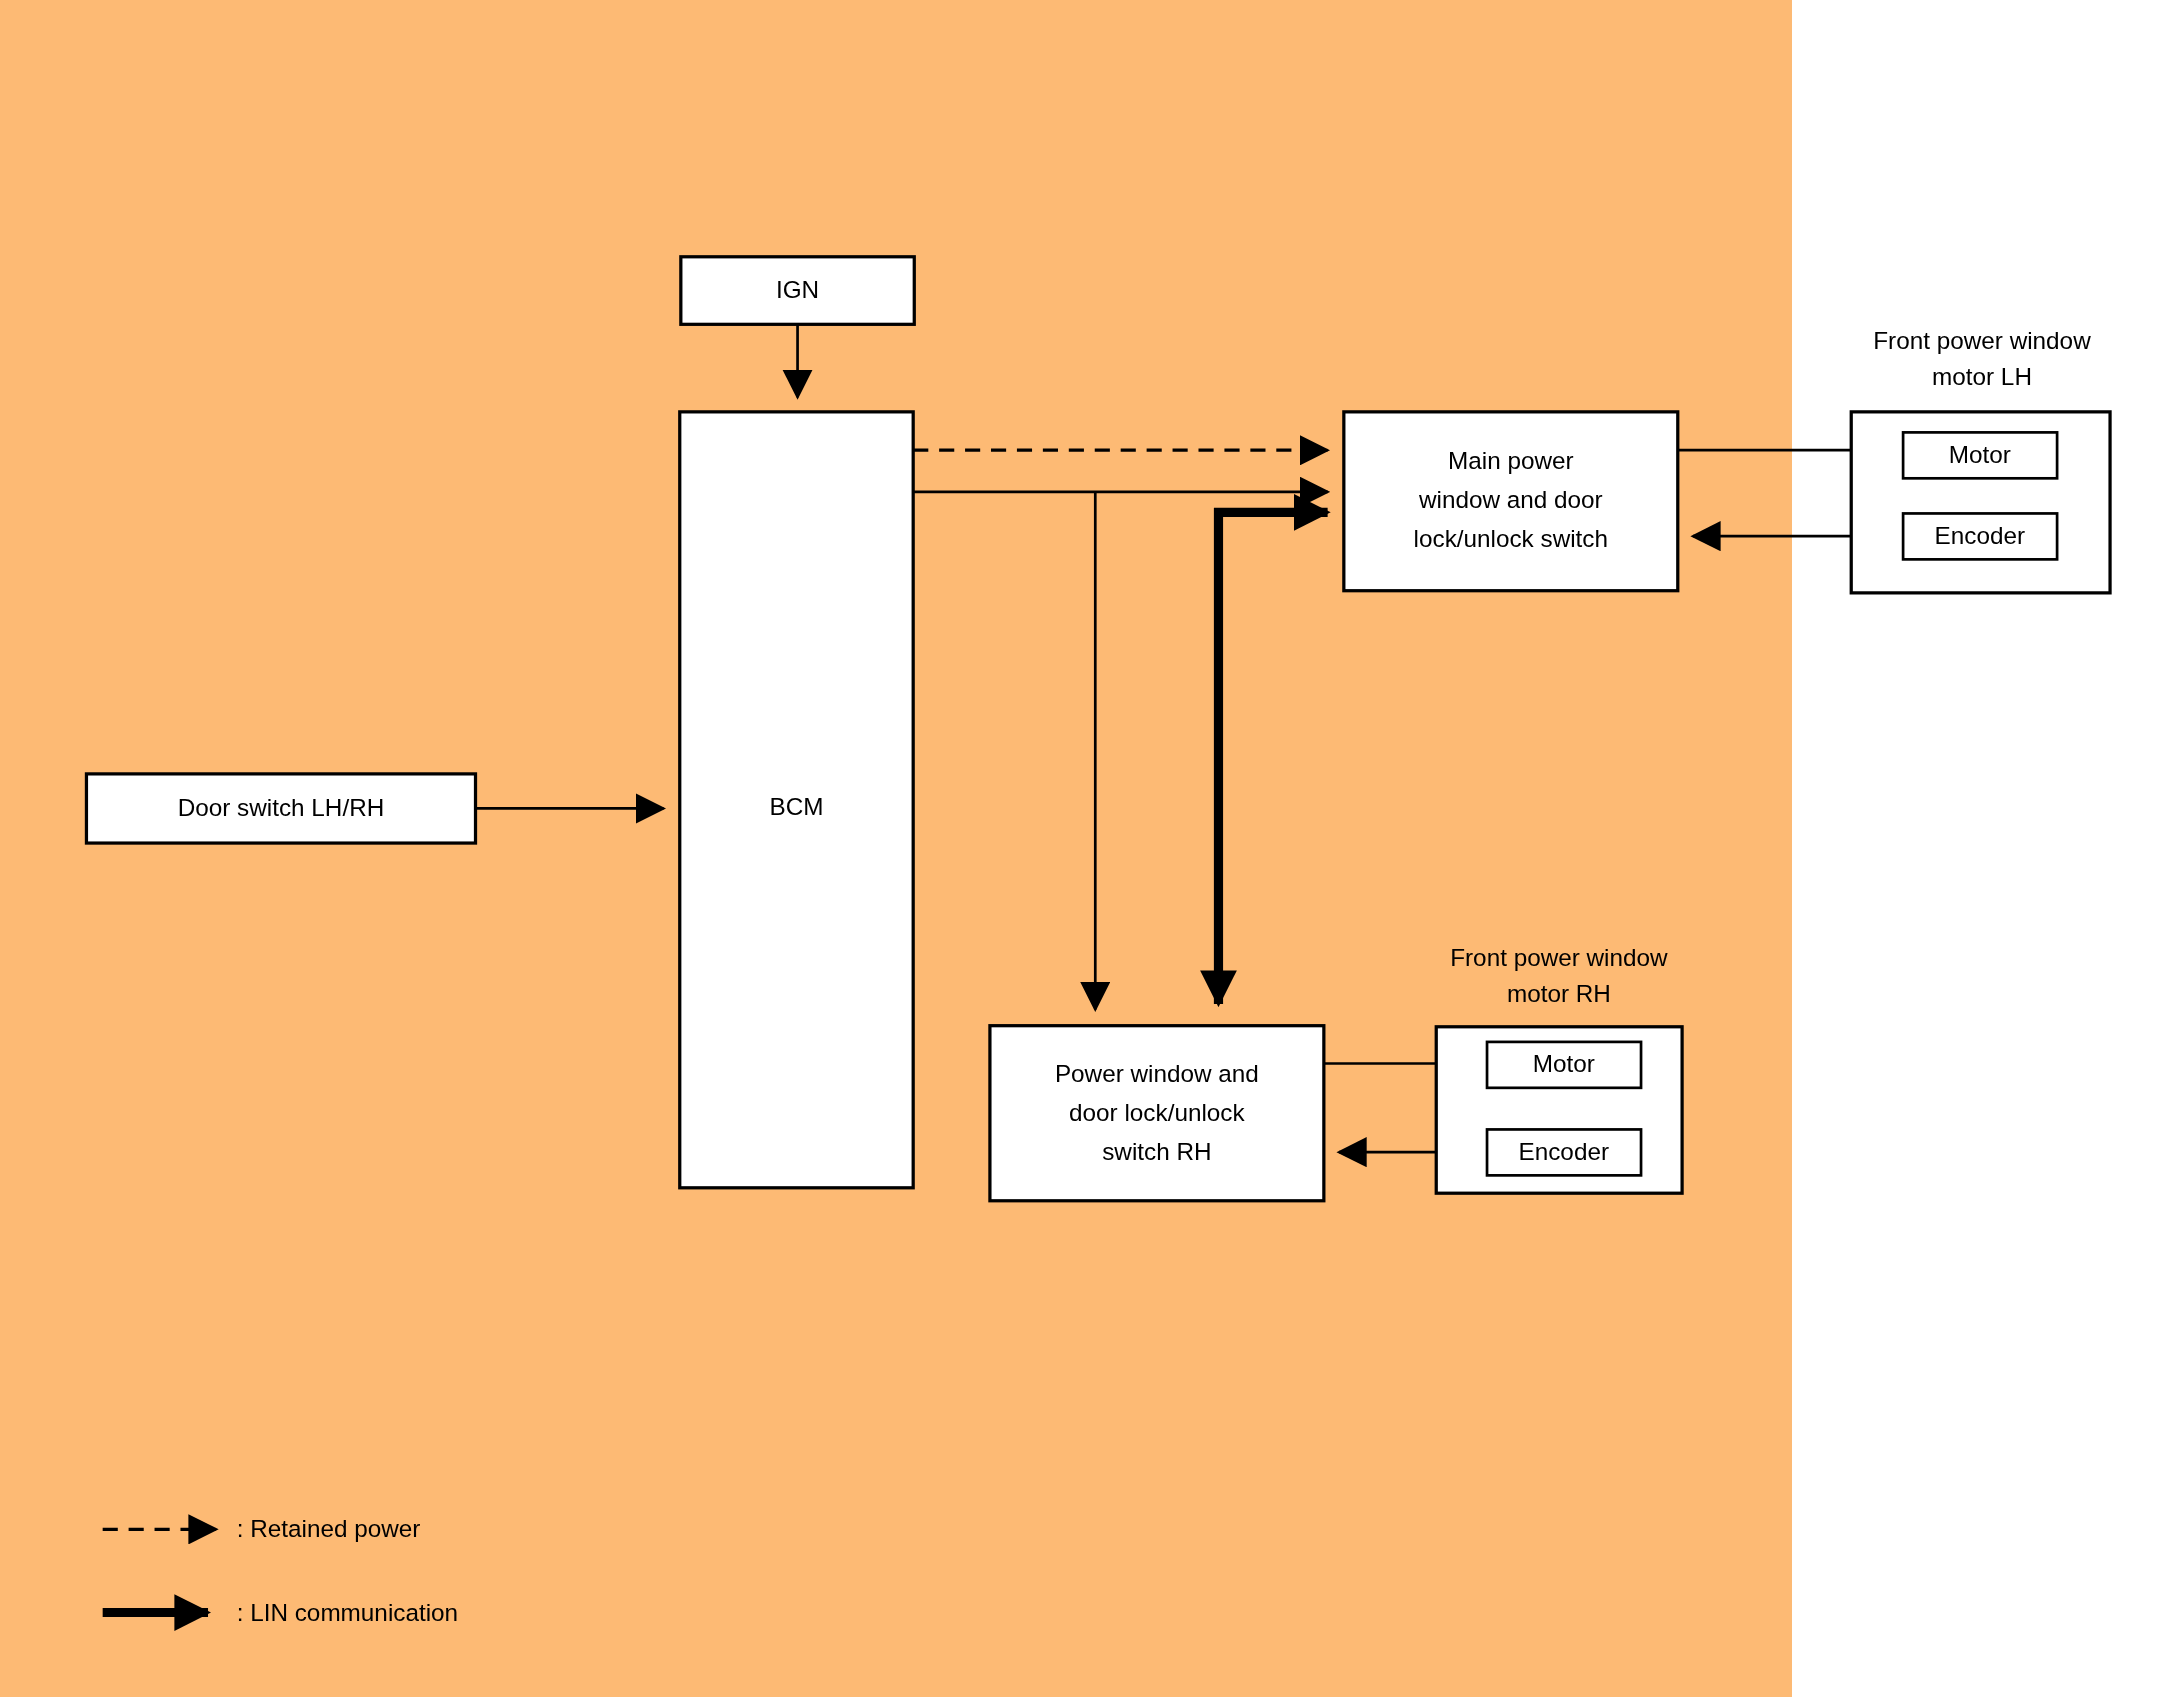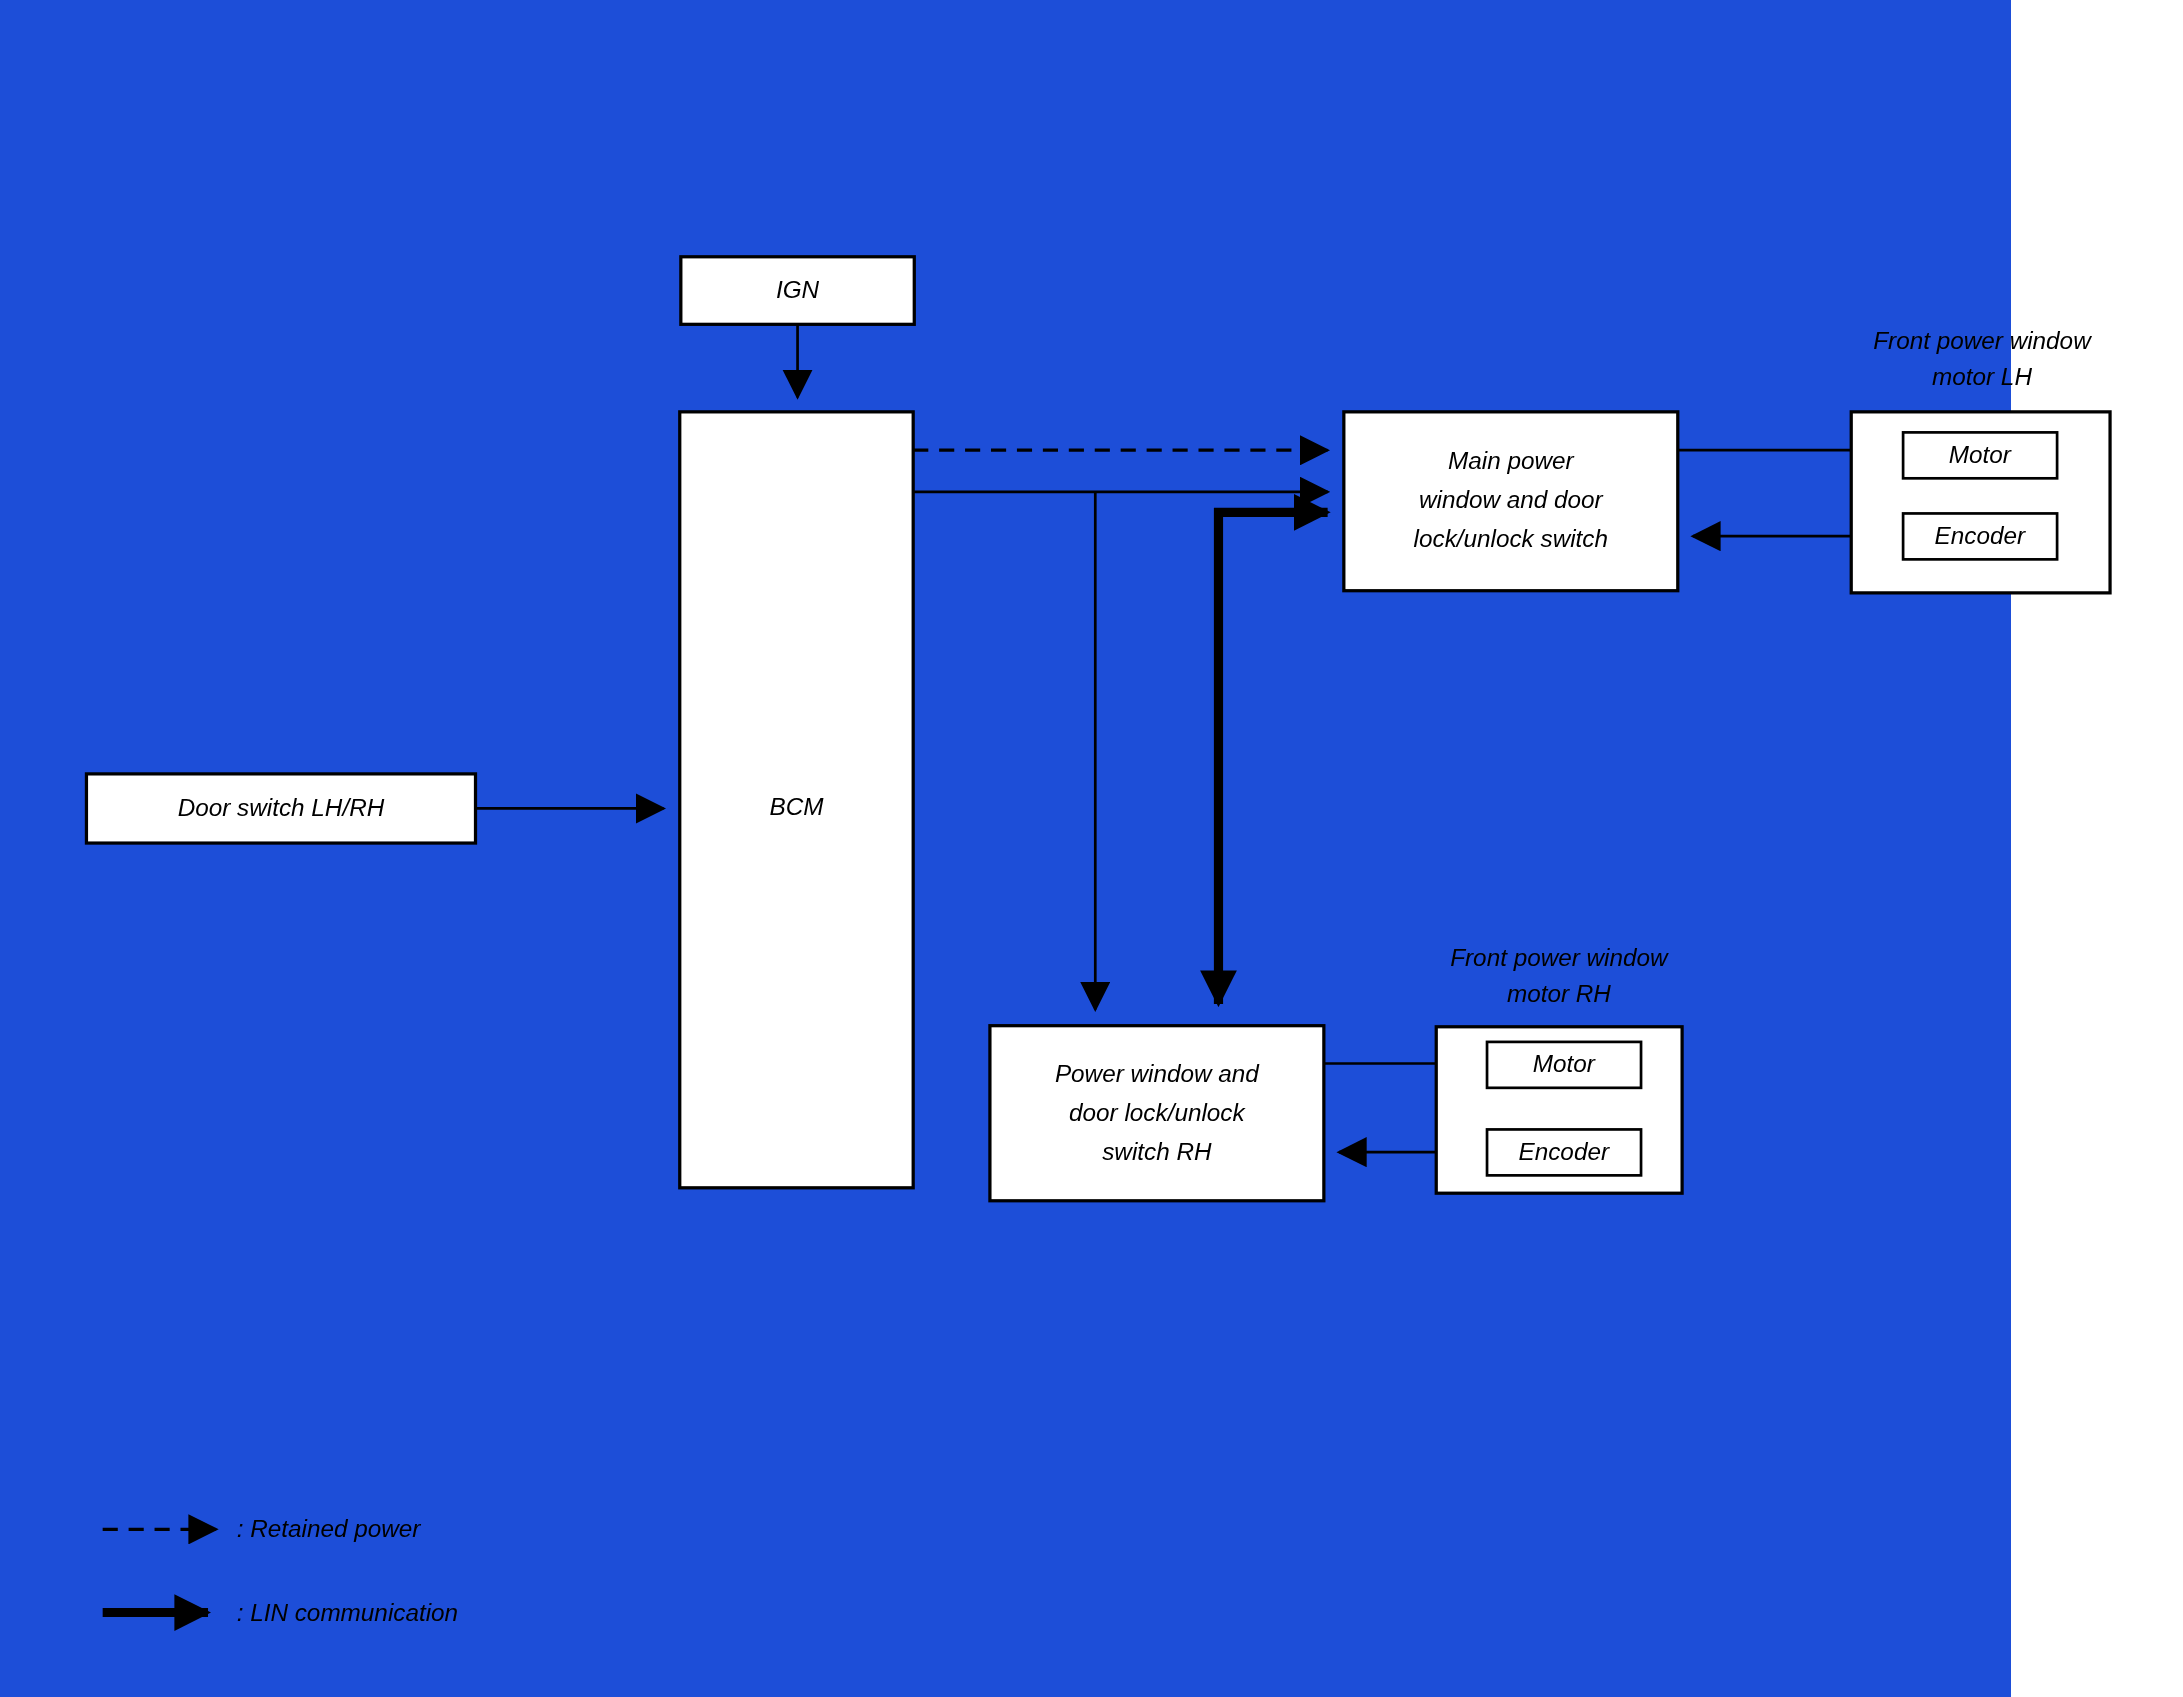--- a/index.html
+++ b/index.html
@@ -8,24 +8,23 @@
     background: #ffffff;
   }
   body {
     width: 2183px;
     height: 1698px;
     font-family: "Liberation Sans", sans-serif;
     overflow: hidden;
   }
   #diagram-root {
     position: relative;
-    width: 2011px;
+    width: 1792px;
     height: 1698px;
-    background: #1d4ed8;
-    font-style: italic;
+    background: #fdba74;
   }
   svg.diagram-canvas {
     position: absolute;
     top: 0;
     left: 0;
     width: 2183px;
     height: 1698px;
     display: block;
   }
   .node-rect {

